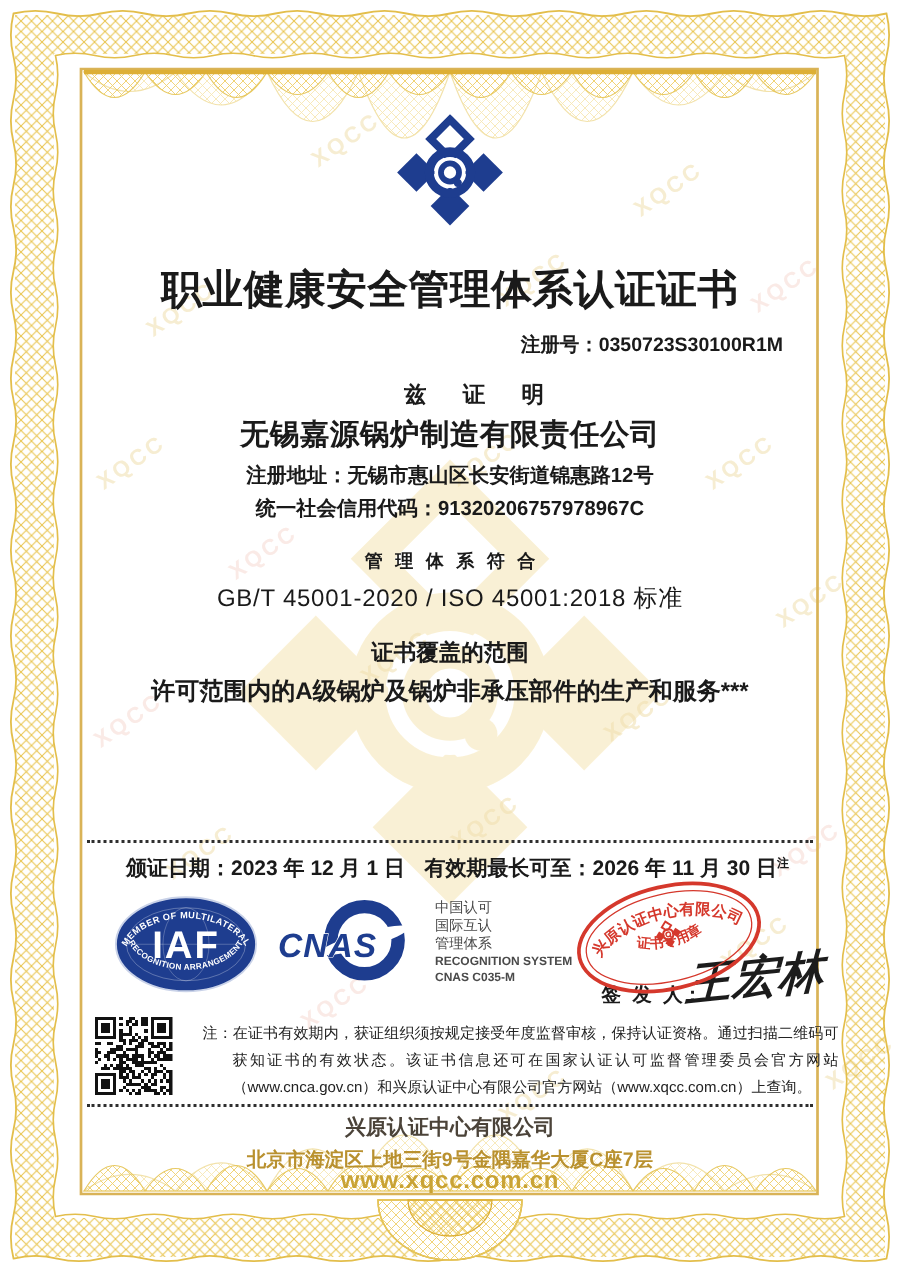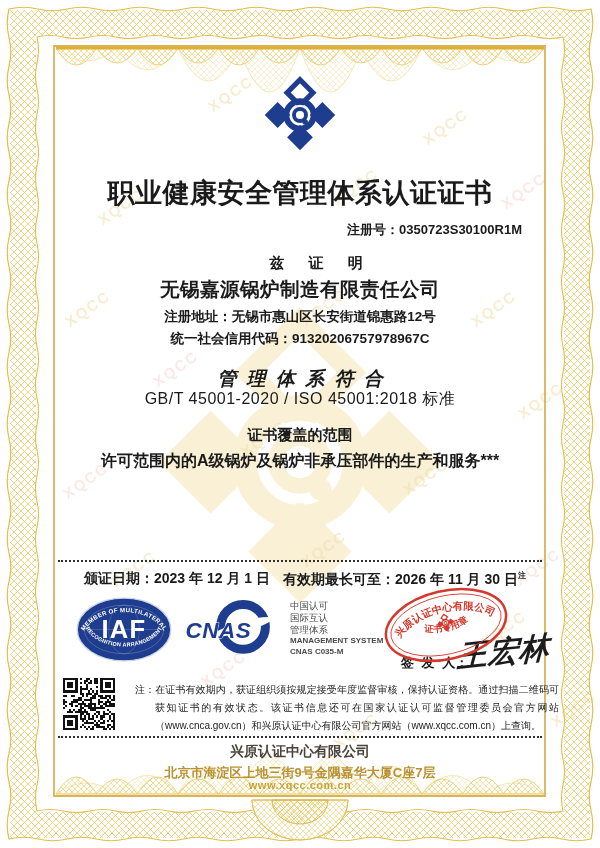--- a/index.html
+++ b/index.html
@@ -15,21 +15,21 @@
   .wm{position:absolute;font-size:15px;font-weight:bold;letter-spacing:2px;
       transform:rotate(-35deg);opacity:.55;pointer-events:none;z-index:1;}
   
   .center{left:0;width:100%;text-align:center;}
   .title{top:175px;font-size:27px;font-weight:900;letter-spacing:.5px;z-index:5;}
   .regno{top:221px;right:78px;font-size:13px;font-weight:bold;z-index:5;}
   .hereby{top:254px;font-size:15px;font-weight:bold;word-spacing:20px;z-index:5;margin-left:16px;}
   .company{top:276px;font-size:19.5px;font-weight:800;letter-spacing:.5px;z-index:5;}
   .addr{top:308px;font-size:13.5px;font-weight:600;z-index:5;}
   .credit{top:330px;font-size:13.5px;font-weight:600;z-index:5;}
-  .conforms{top:366px;font-size:19px;font-weight:bold;word-spacing:5px;z-index:5;font-style:italic;}
+  .conforms{top:366px;font-size:12px;font-weight:bold;word-spacing:5px;z-index:5;}
   .standard{top:389px;font-size:16px;font-weight:400;letter-spacing:.5px;z-index:5;}
   .scopehead{top:426px;font-size:15px;font-weight:700;z-index:5;}
   .scope{top:451px;font-size:16px;font-weight:800;z-index:5;}
   .sites{top:487px;font-size:12.5px;font-weight:700;z-index:5;}
   .dotline{height:0;border-top:2.2px dotted #2E2E2E;z-index:5;}
   .dl1{top:560px;left:58px;right:58px;}
   .dl2{top:736px;left:58px;right:58px;}
   .date-issue{top:570px;left:84px;font-size:14px;font-weight:bold;z-index:5;}
   .date-exp{top:570px;left:283px;font-size:14px;font-weight:bold;z-index:5;}
   .date-exp sup{font-size:8px;}
@@ -41,21 +41,21 @@
   .seal{left:382px;top:588px;width:128px;height:74px;transform:rotate(-13deg);z-index:7;}
   .siglabel{left:401px;top:654px;font-size:13px;font-weight:bold;word-spacing:4px;z-index:6;}
   .signame{left:457px;top:632px;font-size:30px;font-weight:bold;font-style:italic;
            font-family:"DejaVu Serif",serif;transform:rotate(-6deg) skewX(-8deg);
            letter-spacing:1px;color:#1c1c1c;z-index:6;}
   .qr{left:63px;top:678px;width:52px;height:52px;z-index:5;}
   .note{left:135px;top:681px;width:404px;font-size:10px;line-height:18px;color:#222;
         text-indent:-20px;padding-left:20px;z-index:5;text-align:justify;}
   .fcompany{top:743px;font-size:14px;font-weight:800;color:#4B4339;z-index:5;}
   .faddr{top:764px;font-size:13px;font-weight:600;color:#B9912F;z-index:5;}
-  .fwww{top:779px;font-size:11px;font-weight:700;letter-spacing:.5px;color:#C9A335;z-index:5;}
+  .fwww{top:779px;font-size:16px;font-weight:700;letter-spacing:.5px;color:#C9A335;z-index:5;}
   .hlogo{left:257px;top:72px;width:86px;height:86px;color:var(--blue);z-index:5;}
   .wlogo{left:128px;top:290px;width:344px;height:344px;color:#F5E3AC;opacity:.5;z-index:1;}
   #frame{position:absolute;left:0;top:0;z-index:2;}
 </style>
 </head>
 <body style="--gold: #E3BE4B; --blue: #1E3D8F; --red: #D5382C; --ink: #1A1A1A;">
 
 <div class="cert">
 
   <svg id="frame" width="600" height="848" viewBox="0 0 600 848" xmlns="http://www.w3.org/2000/svg">
@@ -142,21 +142,21 @@
   <svg class="abs cnas" viewBox="0 0 150 100">
     <circle cx="93" cy="45" r="35" fill="none" stroke="#1E3D8F" stroke-width="14"></circle>
     <ellipse cx="93" cy="45" rx="48" ry="8" fill="#fff" transform="rotate(-16 93 45)"></ellipse>
     <text x="3" y="62" font-size="35" font-weight="900" font-style="italic" fill="#1E3D8F" stroke="#fff" stroke-width="1.2" paint-order="stroke" letter-spacing="1">CNAS</text>
   </svg>
 
   <div class="abs accr">
     <div class="zh">中国认可</div>
     <div class="zh">国际互认</div>
     <div class="zh">管理体系</div>
-    <div class="en">MANAGEMENT SYSTEM</div>
+    <div class="en">RECOGNITION SYSTEM</div>
     <div class="en">CNAS C035-M</div>
   </div>
 
   <svg class="abs seal" viewBox="0 0 180 104">
     <ellipse cx="90" cy="52" rx="86" ry="48" fill="none" stroke="#D5382C" stroke-width="3.5"></ellipse>
     <ellipse cx="90" cy="52" rx="79" ry="41" fill="none" stroke="#D5382C" stroke-width="1.2"></ellipse>
     <path id="sealT" d="M16,66 A76,43 0 0 1 164,66" fill="none"></path>
     <text font-size="14.5" font-weight="bold" fill="#D5382C">
       <textPath href="#sealT" startOffset="50%" text-anchor="middle">兴原认证中心有限公司</textPath>
     </text>

